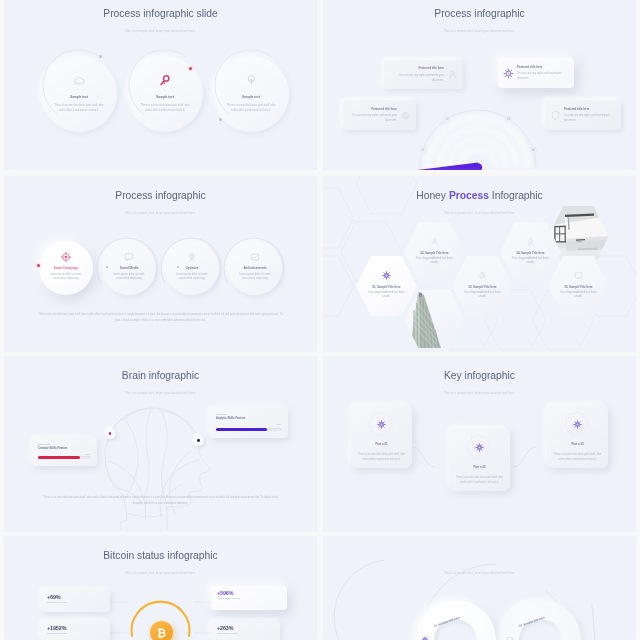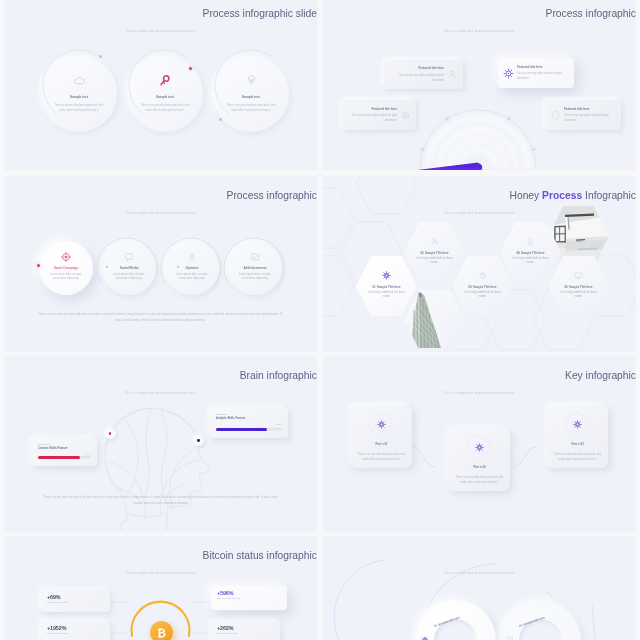--- a/index.html
+++ b/index.html
@@ -1,19 +1,19 @@
 <!DOCTYPE html>
 <html><head>
 <meta charset="utf-8">
 <style>
   html,body{margin:0;padding:0;}
   body{width:640px;height:640px;background:#fbfbfc;font-family:"Liberation Sans",sans-serif;overflow:hidden;}
   .grid{position:absolute;left:0;top:0;width:640px;height:640px;}
   .panel{position:absolute;overflow:hidden;background:#eff2f9;box-shadow:0 0 6px 2px rgba(245,246,250,.9);}
-  .ptitle{position:absolute;left:0;right:0;text-align:right;color:#5c6480;font-weight:300;letter-spacing:0px;}
+  .ptitle{position:absolute;left:0;right:0;text-align:center;color:#5c6480;font-weight:300;letter-spacing:0px;}
   .psub{position:absolute;left:0;right:0;text-align:center;color:#c3c7d6;font-size:2.95px;letter-spacing:.1px;}
   .bold{font-weight:700;color:#6b4fd8;}
 
   
   #panel1{left:4px;top:-6px;width:313px;height:176px;}
   #panel2{left:323px;top:-6px;width:313px;height:176px;}
   #panel3{left:4px;top:176px;width:313px;height:176px;}
   #panel4{left:323px;top:176px;width:313px;height:176px;}
   #panel5{left:4px;top:356px;width:313px;height:176px;}
   #panel6{left:323px;top:356px;width:313px;height:176px;}

